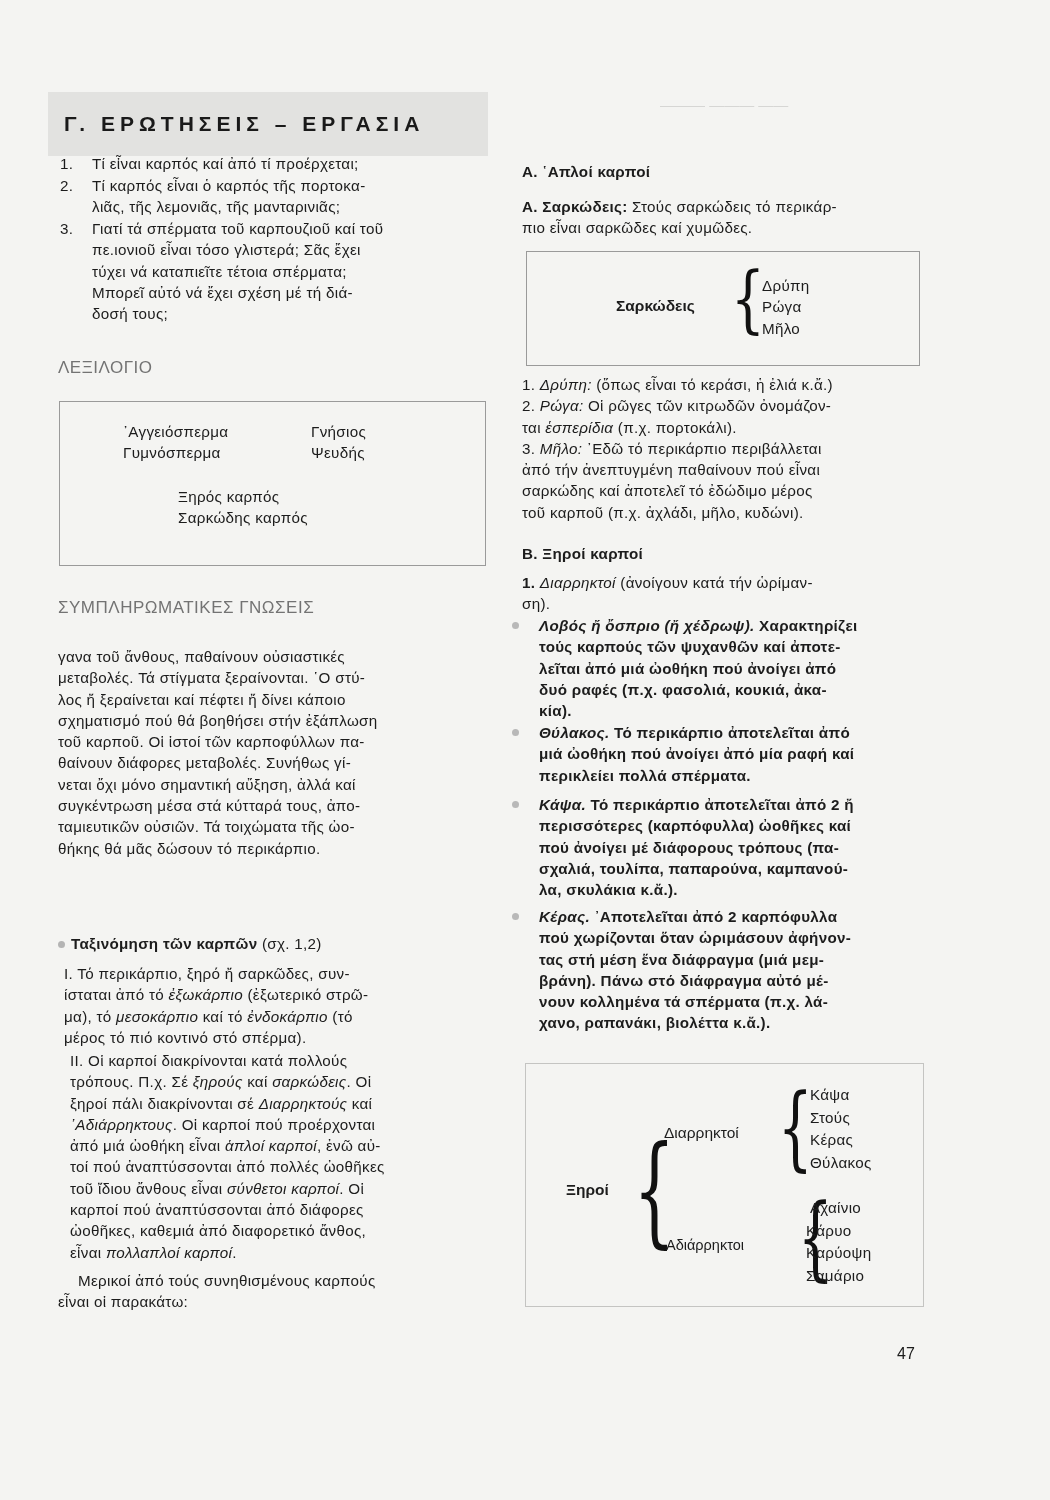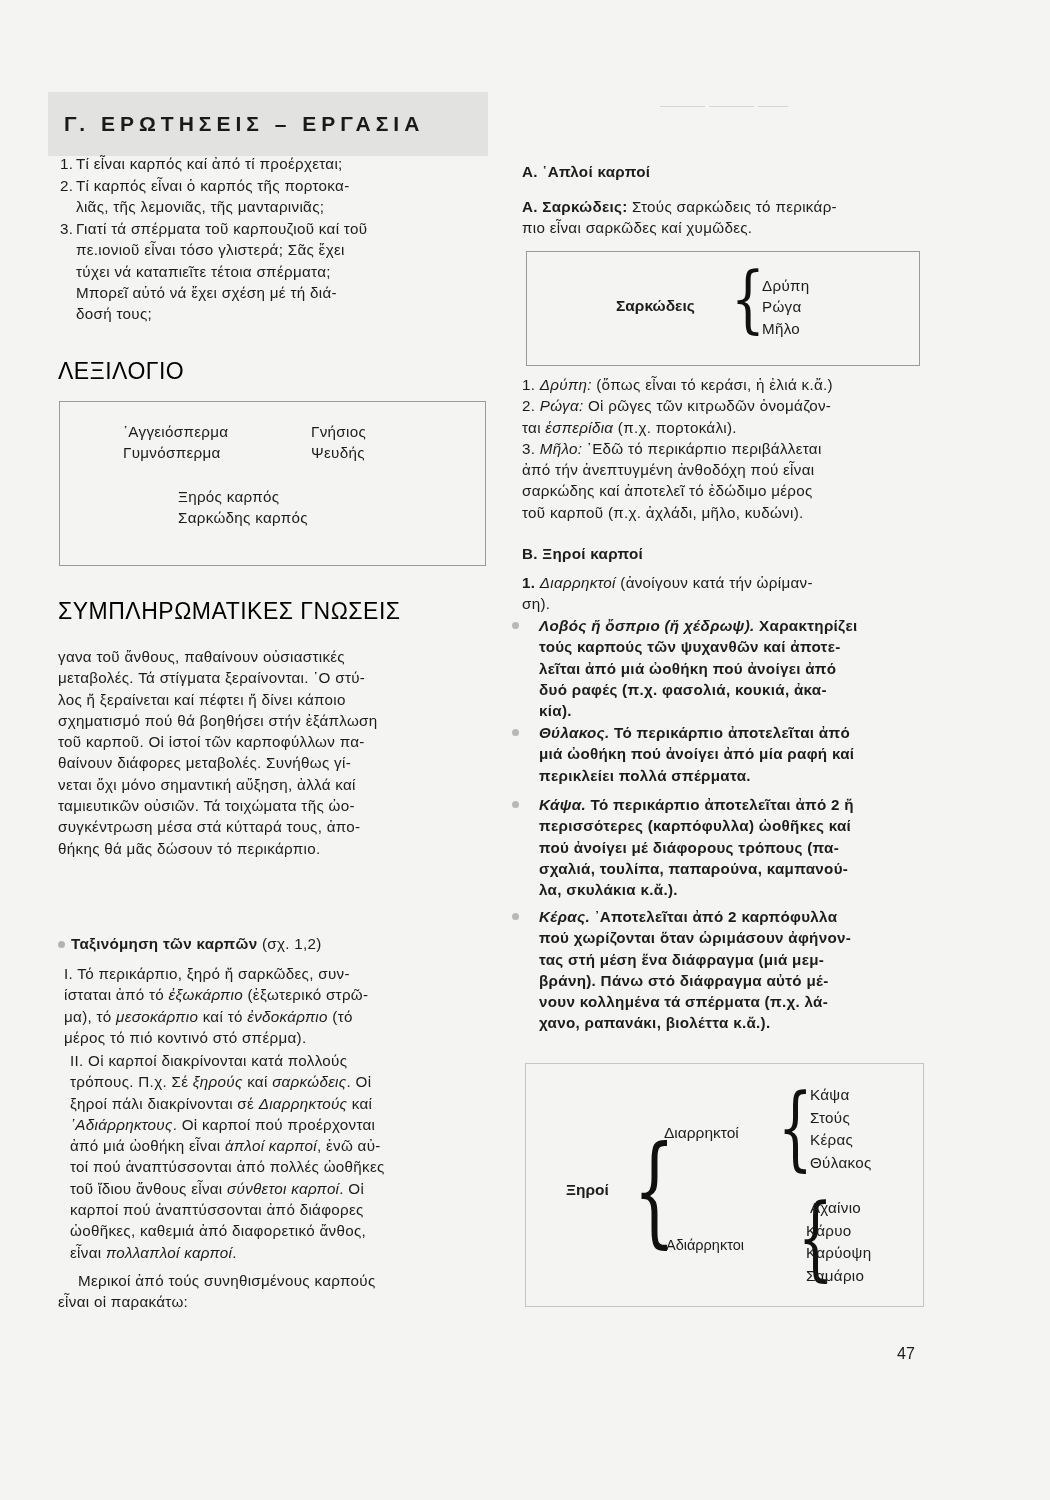--- a/index.html
+++ b/index.html
@@ -15,22 +15,22 @@
     left: 48px; top: 92px; width: 440px; height: 64px;
     background: #e2e2e0;
   }
   .header-title {
     left: 64px; top: 112px; font-size: 21px; font-weight: bold;
     letter-spacing: 5px; color: #1a1a1a;
   }
   .txt { font-size: 15.2px; line-height: 21.3px; letter-spacing: 0.3px; }
   .q { position: absolute; left: 60px; width: 440px; }
   .q .num { position: absolute; left: 0; }
-  .q .body { margin-left: 16px; text-align: justify; }
-  .sec-title { font-size: 23px; letter-spacing: 0.5px; color: #000000; }
+  .q .body { margin-left: 32px; text-align: justify; }
+  .sec-title { font-size: 17px; letter-spacing: 0.5px; color: #737373; }
   .box { border: 1.5px solid #9a9a9a; }
   .para { text-align: justify; }
   .bullet { display: inline-block; width: 7px; height: 7px; border-radius: 50%;
             background: #b4b4b4; vertical-align: middle; margin-right: 6px; }
   .bold { font-weight: bold; }
   .rlist { position: absolute; left: 522px; width: 400px; }
   .rbullet { position: absolute; left: 512px; width: 410px; font-weight: bold; }
   .rbullet .dot { position: absolute; left: 0; top: 7px; width: 7px; height: 7px;
                   border-radius: 50%; background: #b8b8b8; }
   .rbullet .body { margin-left: 27px; text-align: justify; }
@@ -84,22 +84,22 @@
 
 <div class="abs sec-title" style="left:58px;top:598px;">ΣΥΜΠΛΗΡΩΜΑΤΙΚΕΣ ΓΝΩΣΕΙΣ</div>
 <div class="abs txt para" style="left:58px;top:646px;width:428px;">
   <div>γανα τοῦ ἄνθους, παθαίνουν οὐσιαστικές</div>
   <div>μεταβολές. Τά στίγματα ξεραίνονται. ῾Ο στύ-</div>
   <div>λος ἤ ξεραίνεται καί πέφτει ἤ δίνει κάποιο</div>
   <div>σχηματισμό πού θά βοηθήσει στήν ἐξάπλωση</div>
   <div>τοῦ καρποῦ. Οἱ ἱστοί τῶν καρποφύλλων πα-</div>
   <div>θαίνουν διάφορες μεταβολές. Συνήθως γί-</div>
   <div>νεται ὄχι μόνο σημαντική αὔξηση, ἀλλά καί</div>
+  <div>συγκέντρωση μέσα στά κύτταρά τους, ἀπο-</div>
   <div>ταμιευτικῶν οὐσιῶν. Τά τοιχώματα τῆς ὠο-</div>
-  <div>συγκέντρωση μέσα στά κύτταρά τους, ἀπο-</div>
   <div>θήκης θά μᾶς δώσουν τό περικάρπιο.</div>
 </div>
 
 <div class="abs txt" style="left:58px;top:933px;">
   <span class="bullet"></span><span class="bold">Ταξινόμηση τῶν καρπῶν</span>
   <span>(σχ. 1,2)</span>
 </div>
 
 <div class="abs txt" style="left:58px;top:963px;width:428px;">
   <div class="p1" style="padding-left:6px;">Ι. Τό περικάρπιο, ξηρό ἤ σαρκῶδες, συν-<br>ίσταται ἀπό τό <i>ἐξωκάρπιο</i> (ἐξωτερικό στρῶ-<br>μα), τό <i>μεσοκάρπιο</i> καί τό <i>ἐνδοκάρπιο</i> (τό<br>μέρος τό πιό κοντινό στό σπέρμα).</div>
@@ -125,21 +125,21 @@
   <div>Δρύπη</div>
   <div>Ρώγα</div>
   <div>Μῆλο</div>
 </div>
 
 <div class="rlist txt" style="top:374px;">
   <div class="note">1. <i>Δρύπη:</i> (ὅπως εἶναι τό κεράσι, ἡ ἐλιά κ.ἄ.)</div>
   <div class="note">2. <i>Ρώγα:</i> Οἱ ρῶγες τῶν κιτρωδῶν ὀνομάζον-</div>
   <div class="note">ται <i>ἑσπερίδια</i> (π.χ. πορτοκάλι).</div>
   <div class="note">3. <i>Μῆλο:</i> ᾿Εδῶ τό περικάρπιο περιβάλλεται</div>
-  <div class="note">ἀπό τήν ἀνεπτυγμένη ἀνθοδόχη πού εἶναι</div>
+  <div class="note">ἀπό τήν ἀνεπτυγμένη παθαίνουν πού εἶναι</div>
   <div class="note">σαρκώδης καί ἀποτελεῖ τό ἐδώδιμο μέρος</div>
   <div class="note">τοῦ καρποῦ (π.χ. ἀχλάδι, μῆλο, κυδώνι).</div>
 </div>
 
 <div class="abs txt bold" style="left:522px;top:543px;">Β. Ξηροί καρποί</div>
 <div class="rlist txt" style="top:572px;">
   <div class="dehiscent"><b>1.</b> <i>Διαρρηκτοί</i> (ἀνοίγουν κατά τήν ὡρίμαν-<br>ση).</div>
 </div>
 
 <div class="rbullet txt" style="top:615px;">

